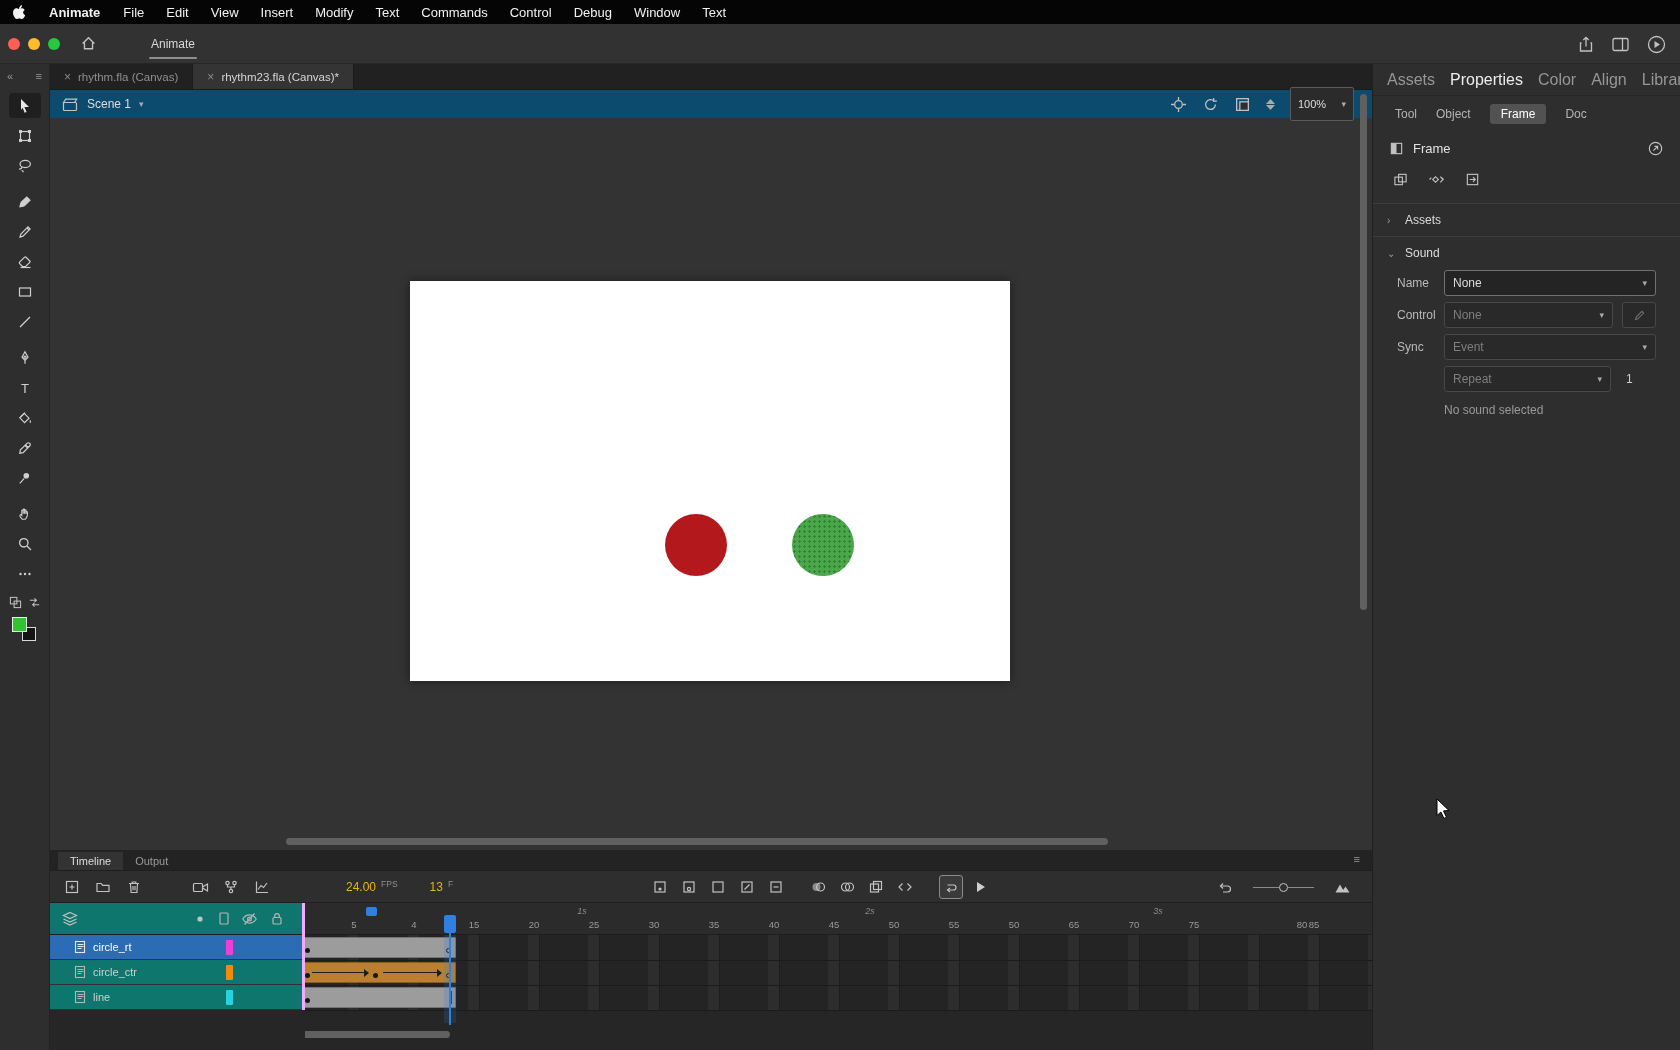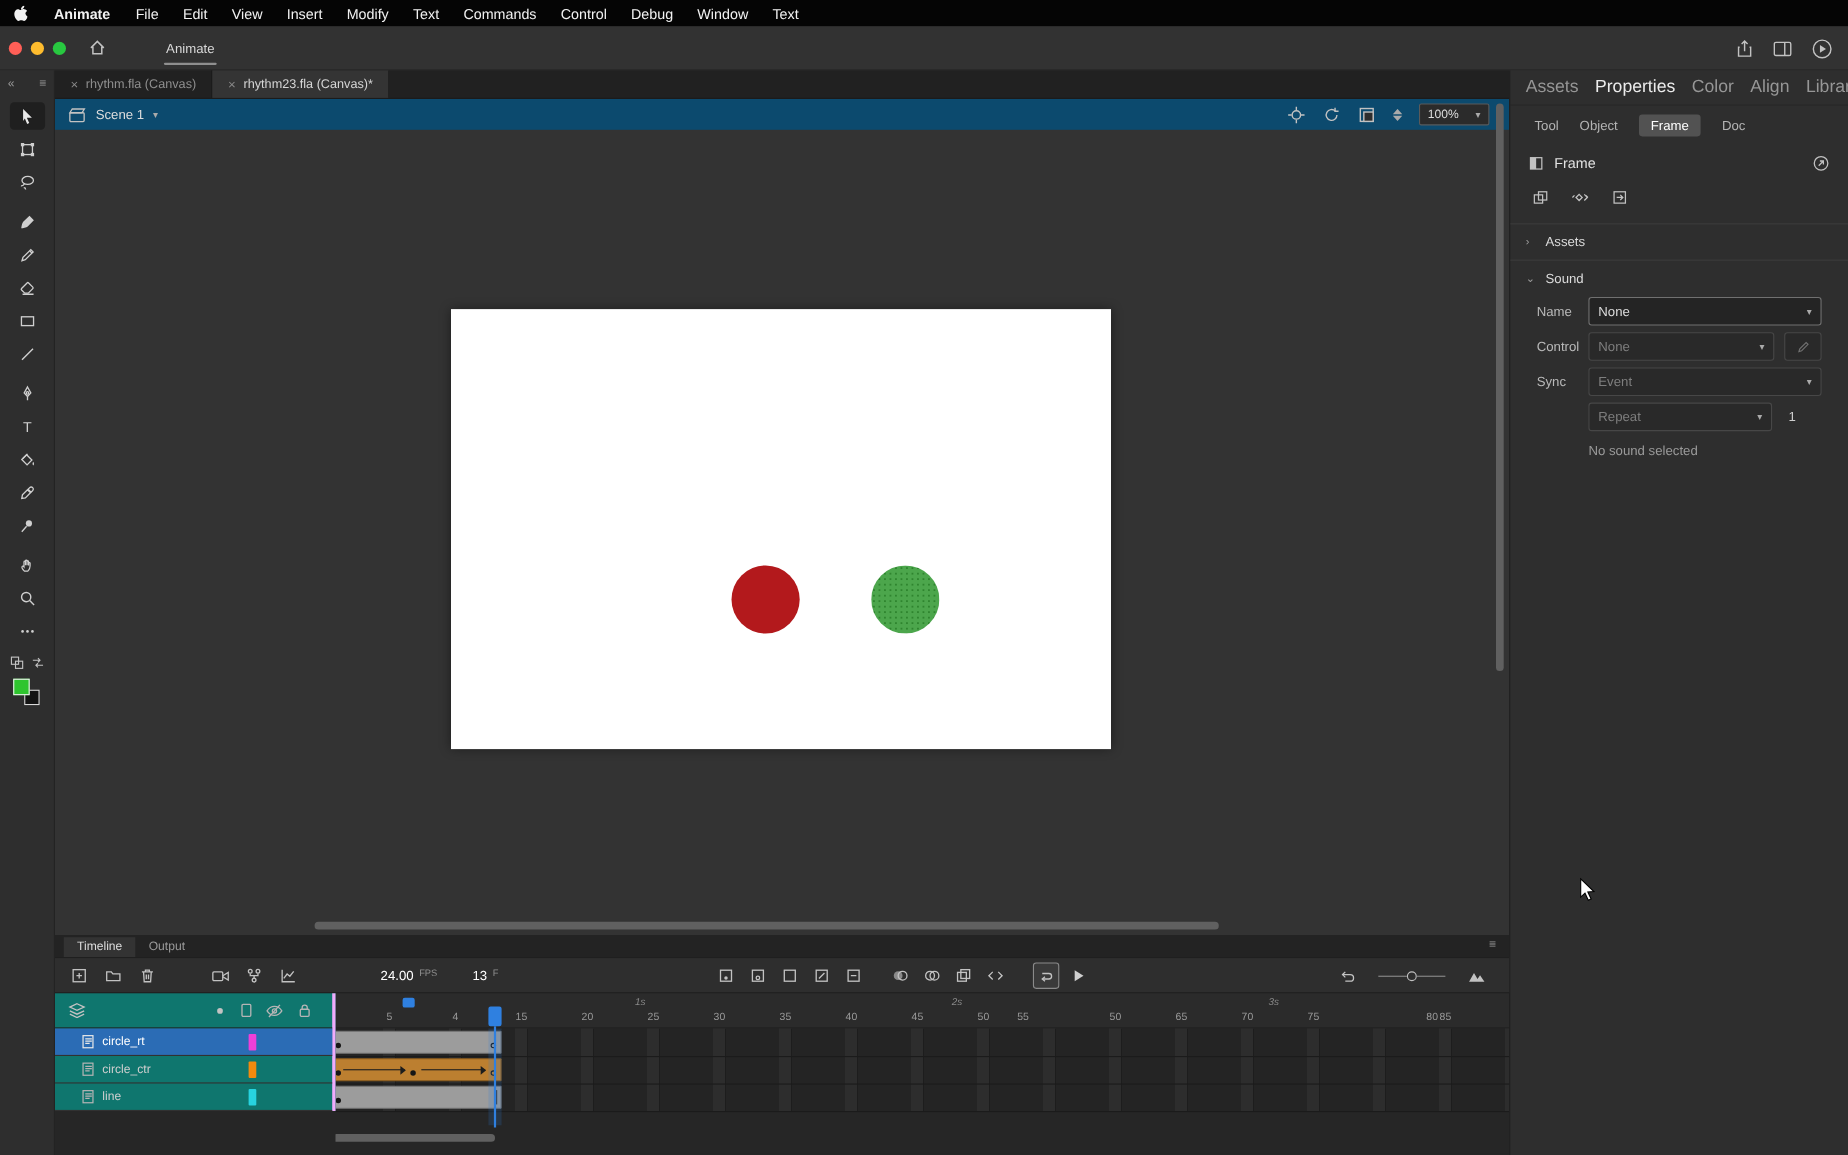--- a/index.html
+++ b/index.html
@@ -28,21 +28,21 @@
 .toolcol{left:0;top:64px;width:50px;height:986px;background:#2e2e2e;border-right:1px solid #232323;display:flex;flex-direction:column;align-items:center}
 .tchead{width:100%;height:24px;display:flex;align-items:center;justify-content:space-between;padding:0 7px;color:#9a9a9a;font-size:11px}
 .tool{width:32px;height:25px;margin-top:5px;border-radius:4px;display:flex;align-items:center;justify-content:center;color:#cfcfcf}
 .tool.active{background:#1f1f1f}
 .spacer6{height:6px}
 .swatchwrap{position:relative;width:26px;height:26px;margin-top:8px}
 .sw-back{position:absolute;left:10px;top:10px;width:14px;height:14px;background:#141414;border:1px solid #d9d9d9}
 .sw-front{position:absolute;left:0;top:0;width:15px;height:15px;background:#2ec52e;border:1px solid #efefef}
 
 .stagebar{left:50px;top:90px;width:1322px;height:28px;background:#0c4a6e;display:flex;align-items:center;padding:0 12px;gap:8px}
-.zoombox{display:flex;align-items:center;gap:6px;border:1px solid #5a5a5a;background:#2b2b2b;height:20px;padding:2px 7px;font-size:11px;color:#ddd;border-radius:2px;min-width:64px;justify-content:space-between}
+.zoombox{display:flex;align-items:center;gap:6px;border:1px solid #5a5a5a;background:#2b2b2b;height:20px;padding:16px 7px;font-size:11px;color:#ddd;border-radius:2px;min-width:64px;justify-content:space-between}
 .chev{font-size:9px;color:#aaa}
 
 .stage{left:410px;top:281px;width:600px;height:400px;background:#fff;box-shadow:0 0 10px rgba(0,0,0,.45)}
 .circle{position:absolute;width:62px;height:62px;border-radius:50%}
 .c-green{background-color:#4ca64c;background-image:radial-gradient(rgba(0,80,0,.38) 1.2px,transparent 1.3px);background-size:5px 5px}
 .scrollthumb{background:#606060;border-radius:4px}
 
 .rpanel{left:1372px;top:64px;width:308px;height:986px;background:#2e2e2e;border-left:1px solid #1f1f1f}
 .ptabs{height:32px;display:flex;align-items:center;gap:15px;padding:0 14px;border-bottom:1px solid #272727;font-size:16px;color:#969696}
 .ptabs .active{color:#ececec}
@@ -65,21 +65,21 @@
 
 .timeline{left:50px;top:850px;width:1322px;height:200px;background:#262626}
 .ttabs{height:20px;background:#232323;display:flex;align-items:flex-end;padding-left:8px;font-size:11px;position:relative}
 .ttab{padding:3px 12px;color:#9a9a9a}
 .ttab.active{background:#333;color:#ddd}
 .tmenu{position:absolute;right:12px;top:3px;color:#9a9a9a}
 .ttoolbar{position:relative;height:33px;background:#2e2e2e;border-top:1px solid #1f1f1f;border-bottom:1px solid #1f1f1f}
 .tg{position:absolute;top:0;height:32px;display:flex;align-items:center;gap:7px}
 .tbtn{width:24px;height:24px;display:flex;align-items:center;justify-content:center;border-radius:3px;color:#c2c2c2}
 .tbtn.boxed{border:1px solid #8a8a8a;background:#3a3a3a}
-.fpsnum{font-size:12px;color:#ffffff}
+.fpsnum{font-size:12px;color:#eab308}
 .fpsunit{font-size:8.5px;color:#8f8f8f;margin:-6px 0 0 2px}
 .tlbody{position:relative;height:146px}
 .namepanel{position:absolute;left:0;top:0;width:255px;height:107px;background:#0f766e;border-right:3px solid #f0abfc}
 .lhead{position:relative;height:32px;border-bottom:1px solid #1f1f1f;display:flex;align-items:center;padding-left:12px}
 .lhico{position:absolute;top:8px;color:#b5b5b5}
 .lrow{position:relative;height:25px;display:flex;align-items:center;padding-left:24px;gap:7px;border-bottom:1px solid #313131;font-size:11px;color:#cfcfcf}
 .lrow.selected{background:#2b6cb5;color:#fff}
 .chip{position:absolute;left:176px;top:5px;width:7px;height:15px;border-radius:1px}
 .framesarea{position:absolute;left:255px;right:0;top:0;height:146px;background:#262626;overflow:hidden}
 .rulerzone{position:absolute;left:0;right:0;top:0;height:32px;background:#2b2b2b;border-bottom:1px solid #1f1f1f}
@@ -608,21 +608,21 @@
           <span class="rnum" style="left:42px">5</span>
           <span class="rnum" style="left:102px">4</span>
           <span class="rnum" style="left:162px">15</span>
           <span class="rnum" style="left:222px">20</span>
           <span class="rnum" style="left:282px">25</span>
           <span class="rnum" style="left:342px">30</span>
           <span class="rnum" style="left:402px">35</span>
           <span class="rnum" style="left:462px">40</span>
           <span class="rnum" style="left:522px">45</span>
           <span class="rnum" style="left:582px">50</span>
-          <span class="rnum" style="left:618px">55</span>
+          <span class="rnum" style="left:642px">55</span>
           <span class="rnum" style="left:702px">50</span>
           <span class="rnum" style="left:762px">65</span>
           <span class="rnum" style="left:822px">70</span>
           <span class="rnum" style="left:882px">75</span>
           <span class="rnum" style="left:990px">80</span>
           <span class="rnum" style="left:1002px">85</span>
 
           <span class="marker" style="left:66px"></span>
 
           <div class="fspan fgray" style="left:0;top:34px">

